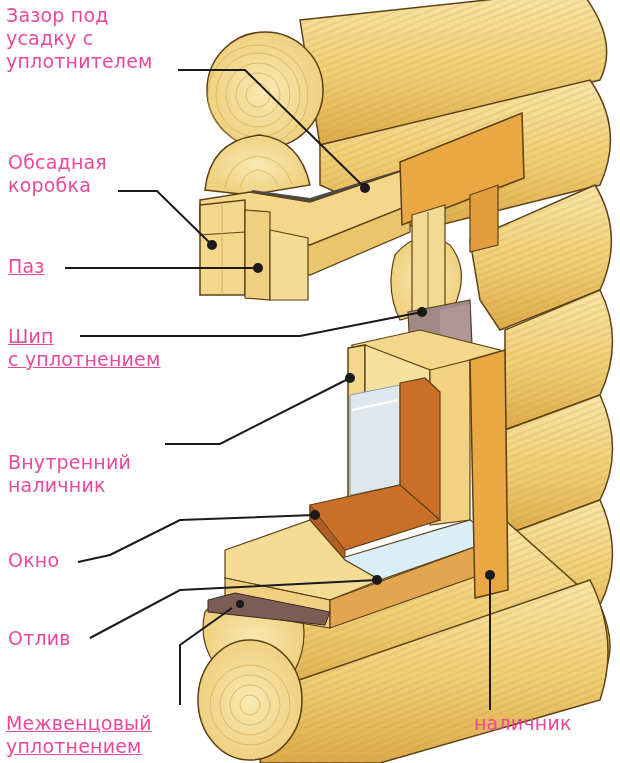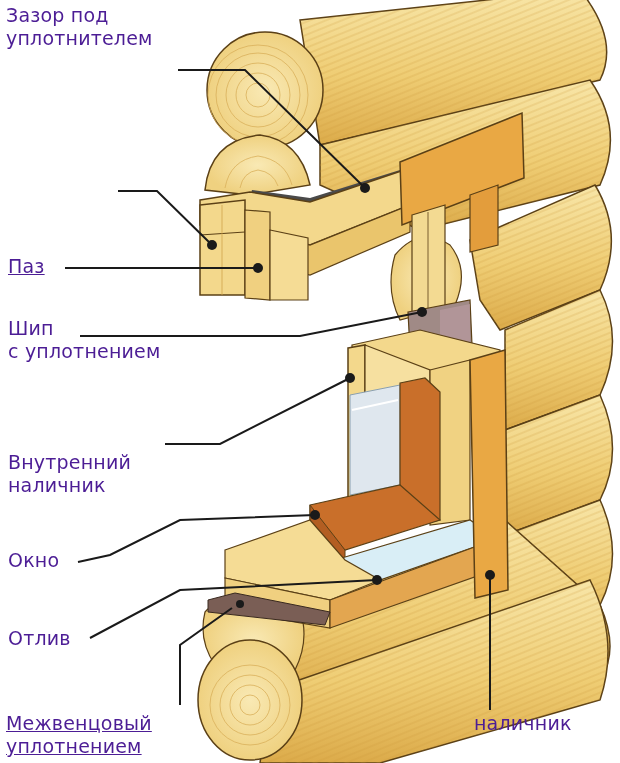--- a/index.html
+++ b/index.html
@@ -1,18 +1,18 @@
 <!DOCTYPE html>
 <html><head>
   <meta charset="utf-8">
   <style>
     html, body { margin: 0; padding: 0; background: #ffffff; }
     body { width: 620px; height: 763px; position: relative; overflow: hidden; font-family: "DejaVu Sans", sans-serif; }
     #stage { position: absolute; left: 0; top: 0; width: 620px; height: 763px; }
-    .label { position: absolute; font-family: "DejaVu Sans", sans-serif; font-size: 19px; line-height: 23px; color: #4c1d95; letter-spacing: 0.2px; white-space: nowrap; }
+    .label { position: absolute; font-family: "DejaVu Sans", sans-serif; font-size: 19px; line-height: 23px; color: #ec4899; letter-spacing: 0.2px; white-space: nowrap; }
     svg { position: absolute; left: 0; top: 0; }
   </style>
 </head>
 <body>
 
 <div id="stage">
 
   <svg width="620" height="763" viewBox="0 0 620 763">
     <defs>
       <pattern id="grain" width="6" height="6" patternUnits="userSpaceOnUse" patternTransform="rotate(-22)">
@@ -172,29 +172,34 @@
       <circle cx="350" cy="378" r="5"></circle>
       <circle cx="315" cy="515" r="5"></circle>
       <circle cx="377" cy="580" r="5"></circle>
       <circle cx="240" cy="604" r="4"></circle>
       <circle cx="490" cy="575" r="5"></circle>
     </g>
   </svg>
 
   <div class="label" style="left:6px; top:4px;">
     <div>Зазор под</div>
+    <div>усадку с</div>
     <div>уплотнителем</div>
   </div>
 
+  <div class="label" style="left:8px; top:151px;">
+    <div>Обсадная</div>
+    <div>коробка</div>
+  </div>
 
   <div class="label" style="left:8px; top:255px;text-decoration:underline;">
     <div>Паз</div>
   </div>
 
-  <div class="label" style="left:8px; top:317px;">
+  <div class="label" style="left:8px; top:325px;text-decoration:underline;">
     <div>Шип</div>
     <div>с уплотнением</div>
   </div>
 
   <div class="label" style="left:8px; top:451px;">
     <div>Внутренний</div>
     <div>наличник</div>
   </div>
 
   <div class="label" style="left:8px; top:549px;">

